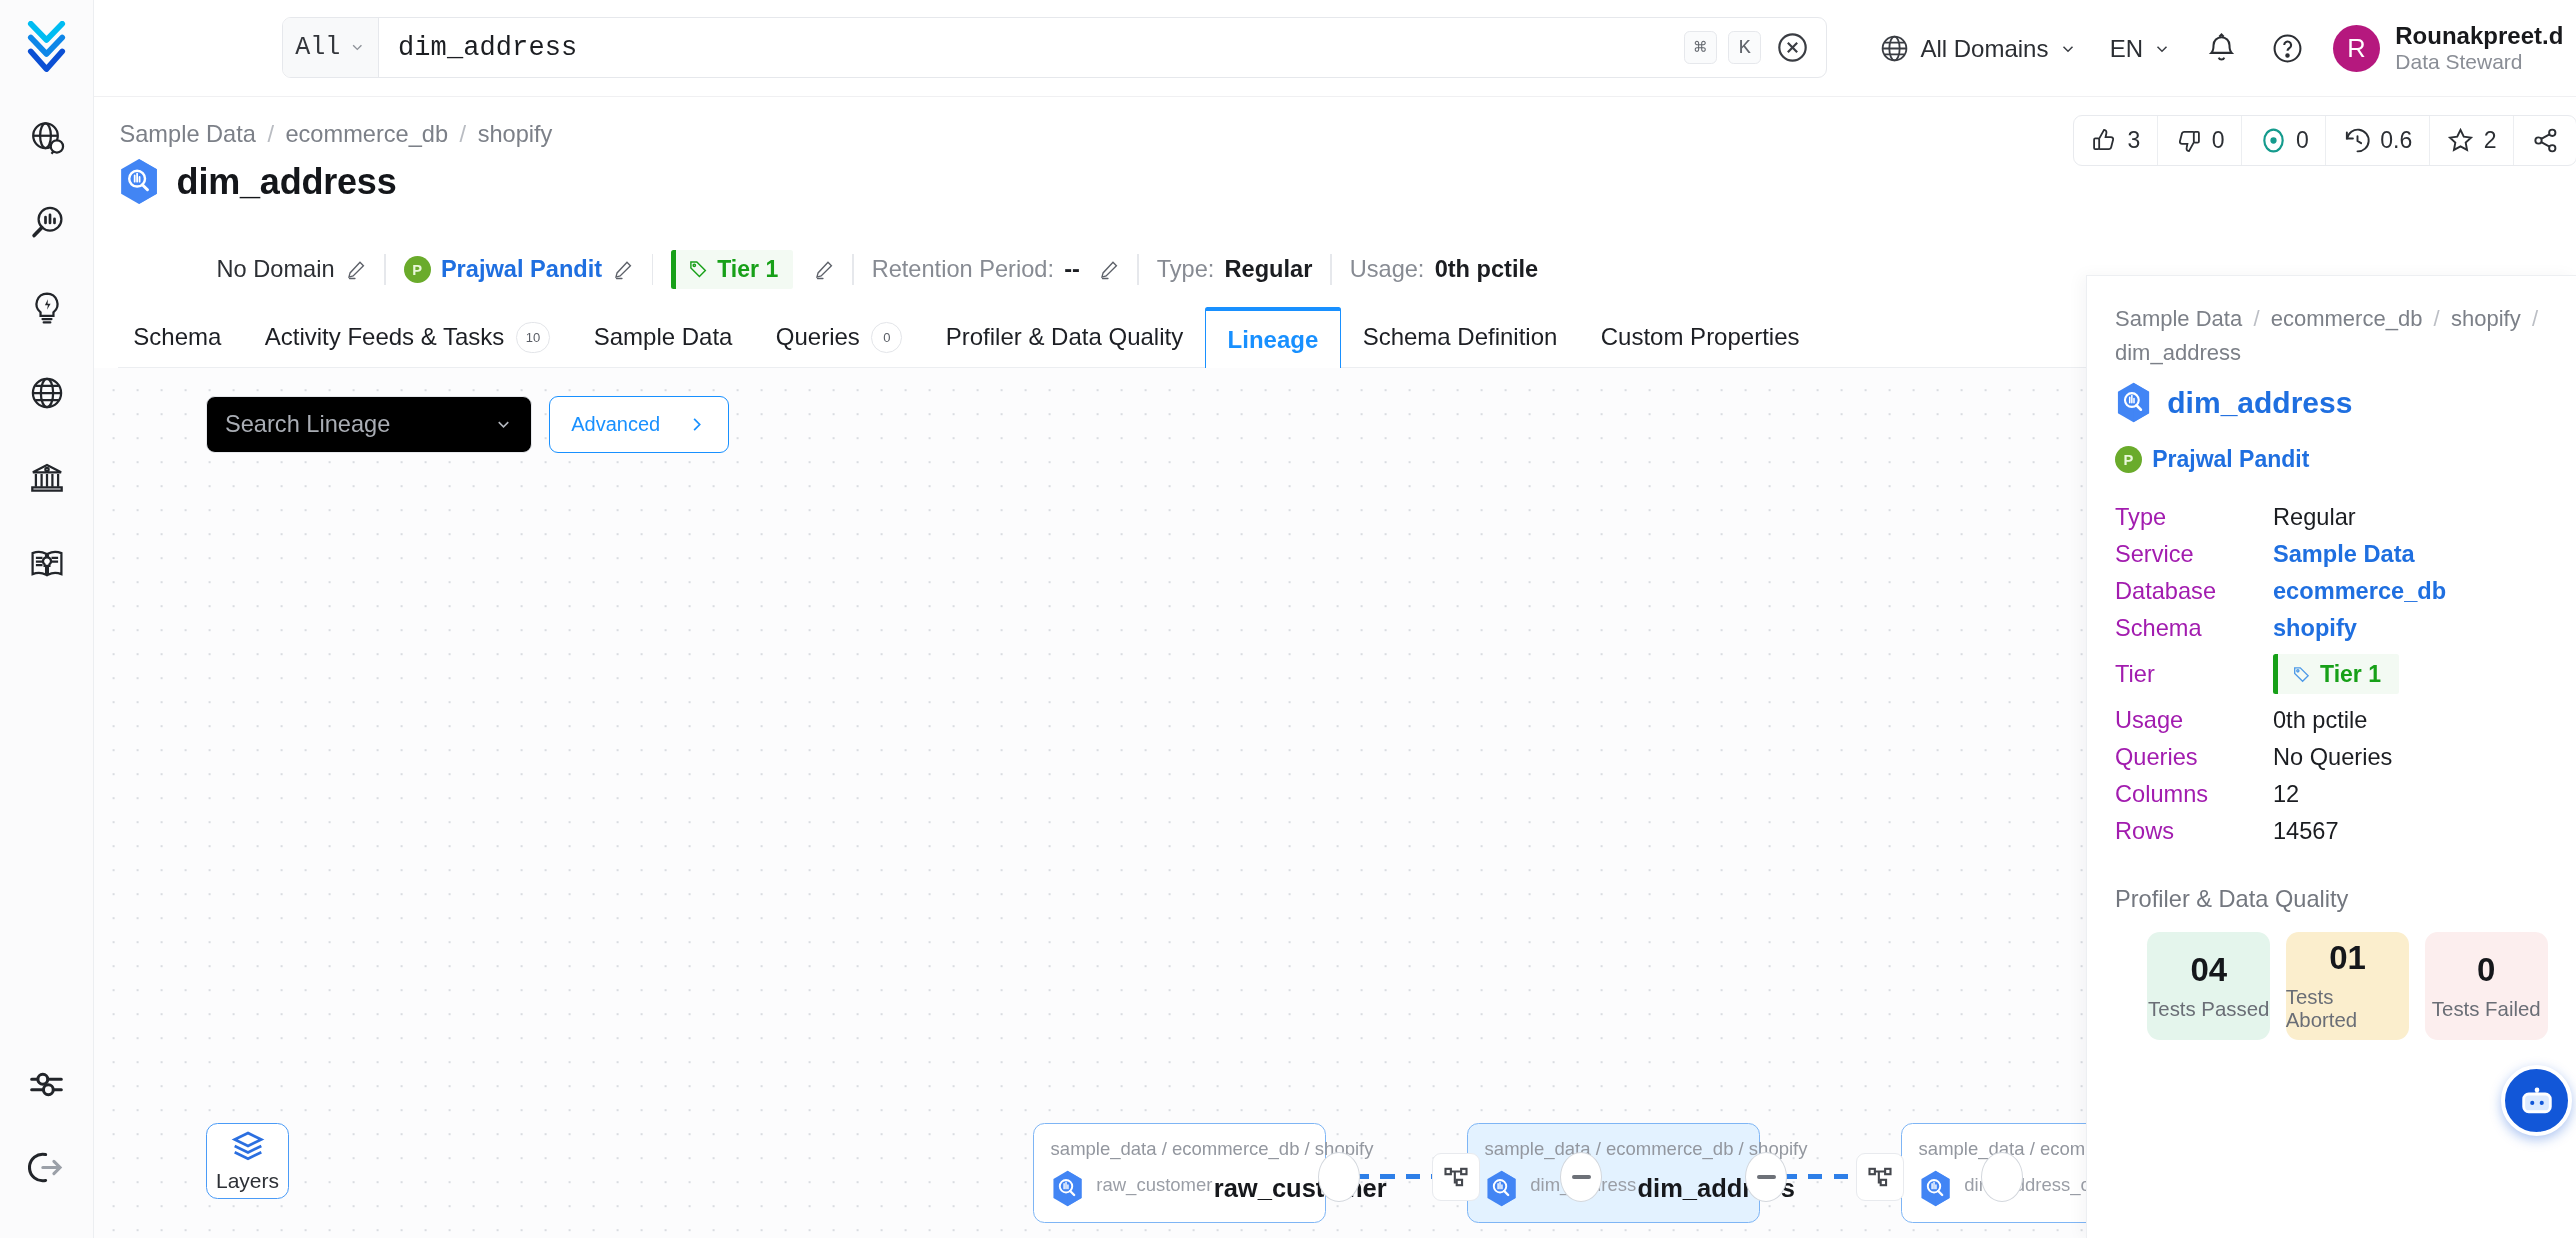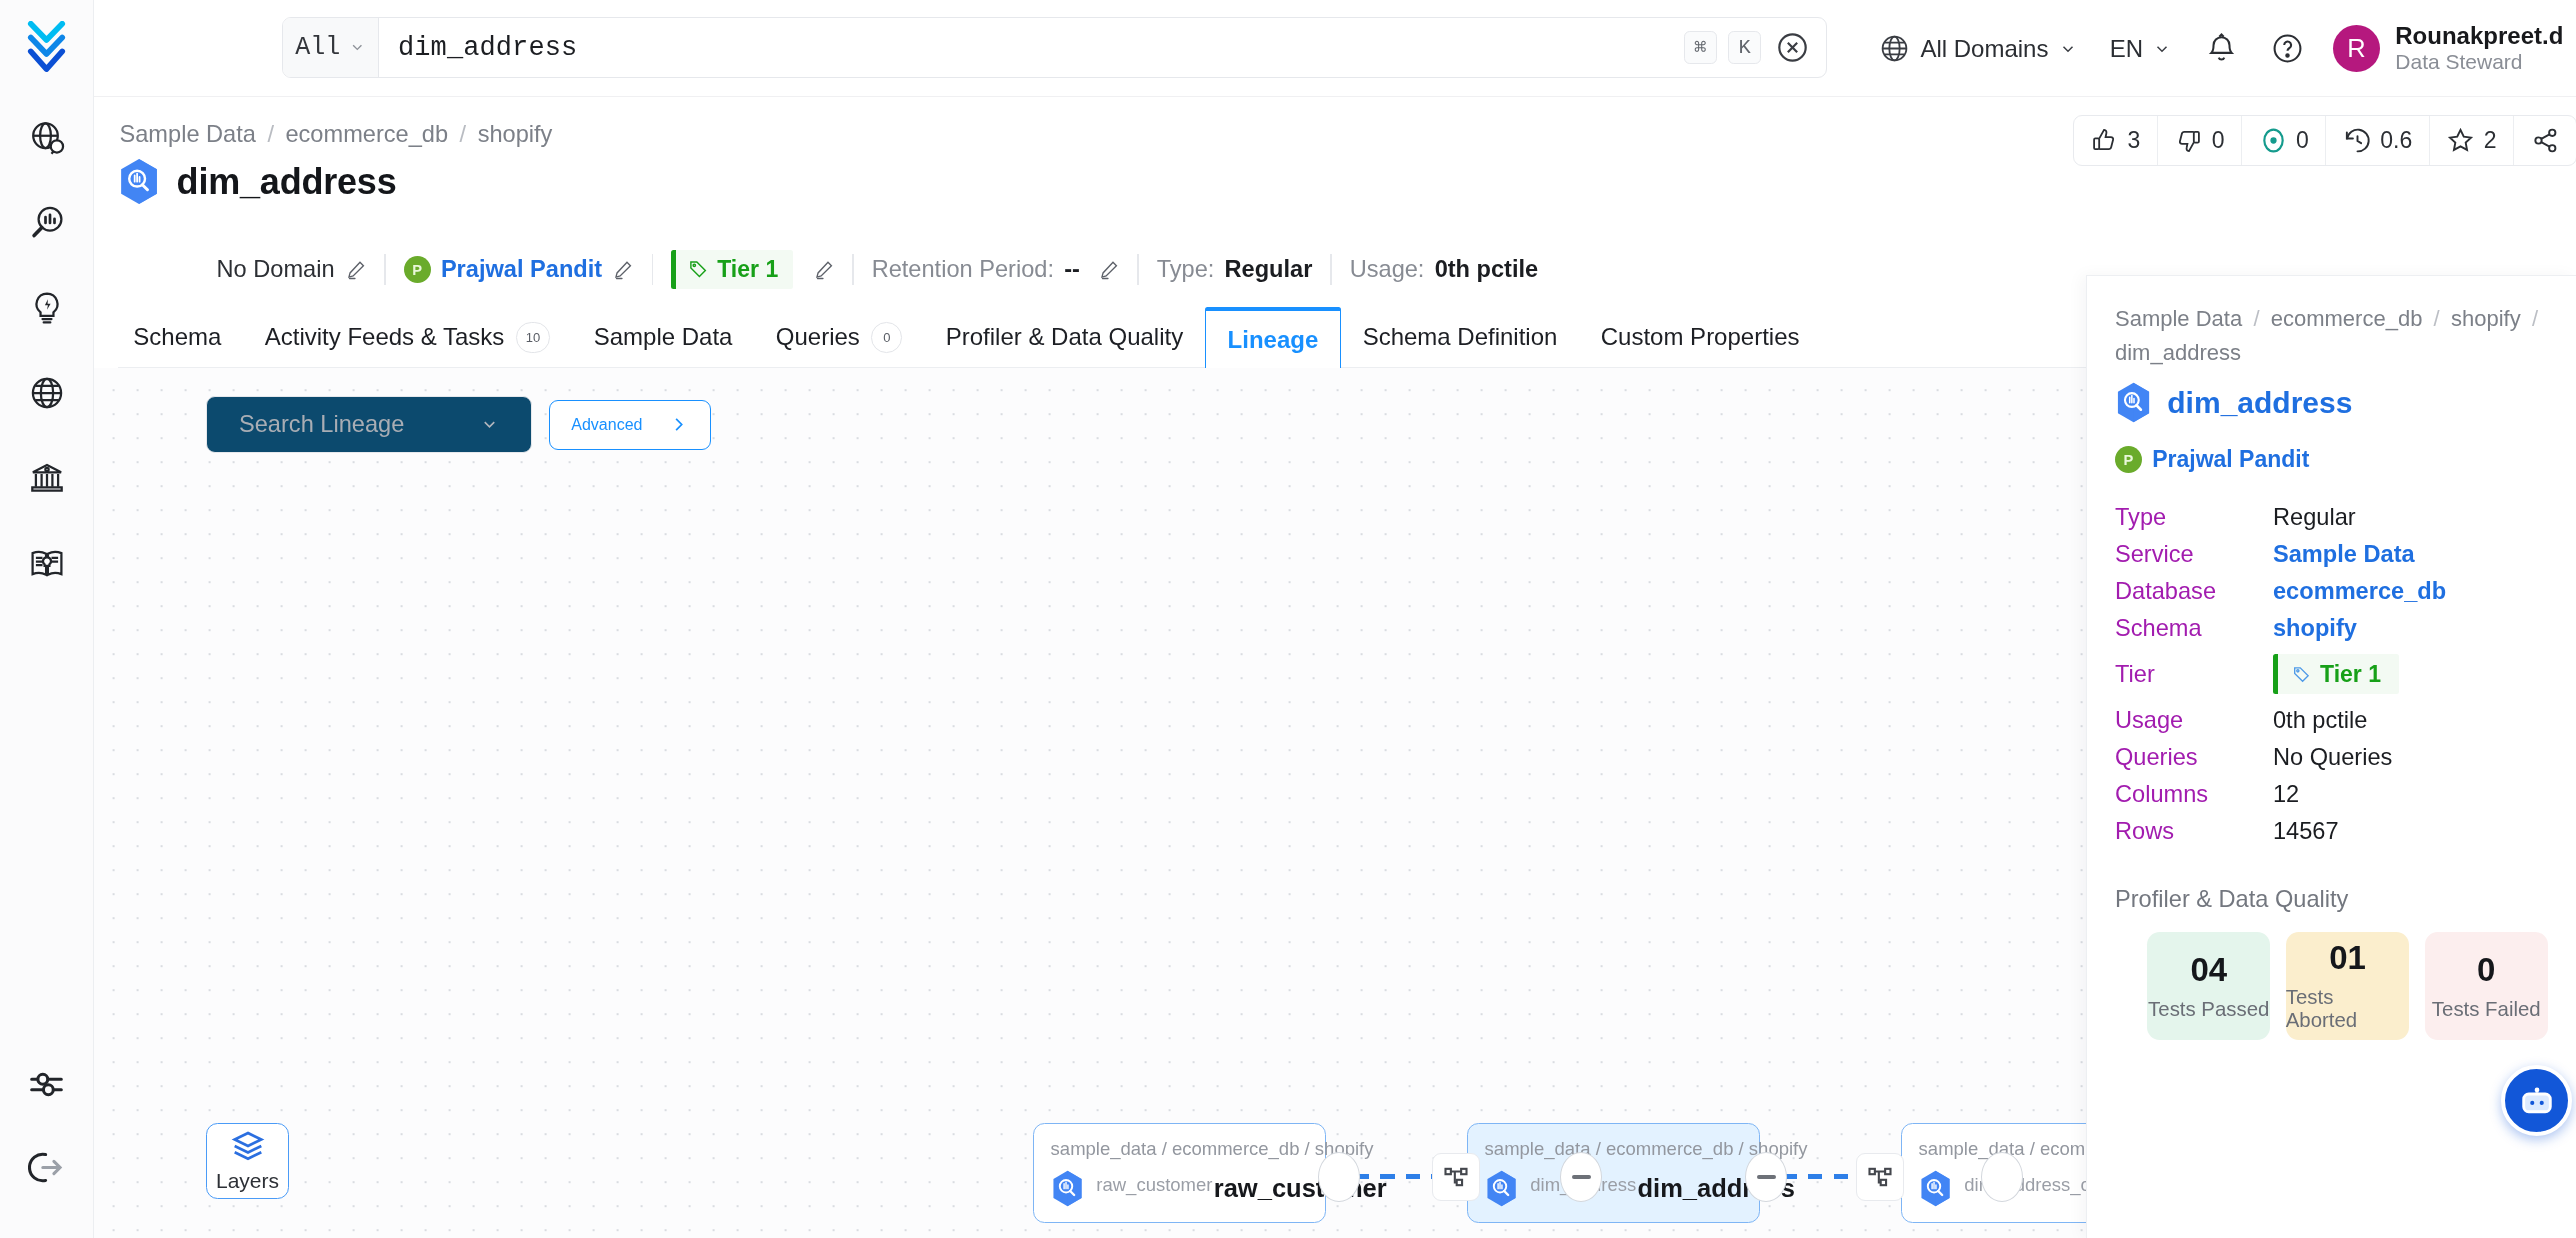--- a/index.html
+++ b/index.html
@@ -160,30 +160,30 @@
     background-image: radial-gradient(#d9dce1 1.3px, transparent 1.4px);
     background-size: 24px 24px;
     background-position: 7.6px 10.2px;
   }
   .lin-toolbar {
     position: absolute; left: 112px; top: 28px; right: 28px; height: 57px;
     display: flex; align-items: center; gap: 0;
     z-index: 12;
   }
   .lin-search {
-    width: 326px; height: 57px; background: #0c4a6e;
+    width: 326px; height: 57px; background: #000000;
     border: 1.3px solid #e6e8ec; border-radius: 9px;
     display: flex; align-items: center; justify-content: space-between;
-    padding: 0 32px; font-size: 23.6px; color: #a9adb4; cursor: pointer;
+    padding: 0 18px; font-size: 23.6px; color: #a9adb4; cursor: pointer;
   }
   .adv-btn {
-    margin-left: 16.6px; height: 50px; padding: 0 21.7px;
+    margin-left: 16.6px; height: 57px; padding: 0 21.7px;
     border: 1.3px solid #1890ff; border-radius: 9px; background: #fff;
     display: flex; align-items: center; gap: 27px;
-    color: #1890ff; font-size: 16px; cursor: pointer;
+    color: #1890ff; font-size: 20px; cursor: pointer;
   }
   .filter-btn {
     height: 57px; padding: 0 16.6px; display: flex; align-items: center; gap: 9px;
     font-size: 24px; color: #1d1f24; cursor: pointer; background: transparent;
   }
   .filters { margin-left: 16.6px; display: flex; align-items: center; }
   .tool-right { margin-left: auto; display: flex; align-items: center; gap: 16.6px; }
   .icon-btn {
     width: 57px; height: 57px; background: #fff; border: 1.3px solid #eceef1;
     border-radius: 10.2px; display: flex; align-items: center; justify-content: center; cursor: pointer;

